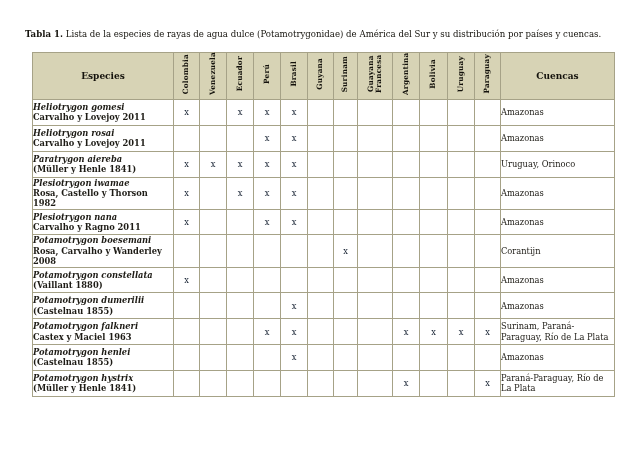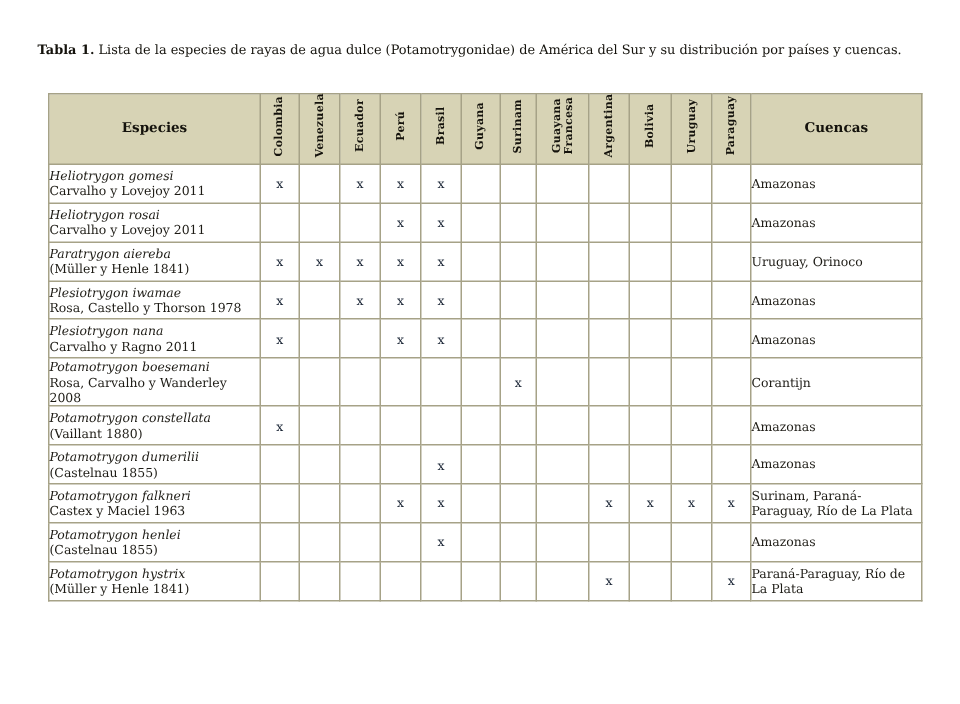--- a/index.html
+++ b/index.html
@@ -17,21 +17,21 @@
     left: 25px;
     top: 29px;
     font-size: 8.6px;
     white-space: nowrap;
     color: #14120c;
   }
   .caption b { font-weight: bold; }
   table.dist {
     position: absolute;
     left: 32px;
-    top: 62px;
+    top: 52px;
     border-collapse: collapse;
     table-layout: fixed;
     width: 582px;
   }
   table.dist th, table.dist td {
     border: 1px solid #a6a287;
     padding: 0;
     box-sizing: border-box;
   }
   thead th {
@@ -52,20 +52,21 @@
     line-height: 1.15;
     max-height: 42px;
     letter-spacing: 0.2px;
   }
   tbody tr { height: 25.85px; }
   td.td-species {
     padding: 1px 2px 1px 4px;
     font-size: 8.3px;
     line-height: 1.25;
     vertical-align: middle;
+    font-weight: bold;
   }
   .sp-name { font-style: italic; }
   .sp-auth { font-style: normal; }
   td.td-mark {
     text-align: center;
     vertical-align: middle;
     font-size: 8.3px;
     color: #1a2535;
   }
   td.td-cuencas {
@@ -173,21 +174,21 @@
           <td class="td-mark"></td>
           <td class="td-mark"></td>
           <td class="td-mark"></td>
           <td class="td-mark"></td>
           <td class="td-mark"></td>
           <td class="td-cuencas">Uruguay, Orinoco</td>
         </tr>
         <tr>
           <td class="td-species">
             <div class="sp-name">Plesiotrygon iwamae</div>
-            <div class="sp-auth">Rosa, Castello y Thorson 1978</div>
+            <div class="sp-auth">Rosa, Castello y Thorson 1982</div>
           </td>
           <td class="td-mark">x</td>
           <td class="td-mark"></td>
           <td class="td-mark">x</td>
           <td class="td-mark">x</td>
           <td class="td-mark">x</td>
           <td class="td-mark"></td>
           <td class="td-mark"></td>
           <td class="td-mark"></td>
           <td class="td-mark"></td>

